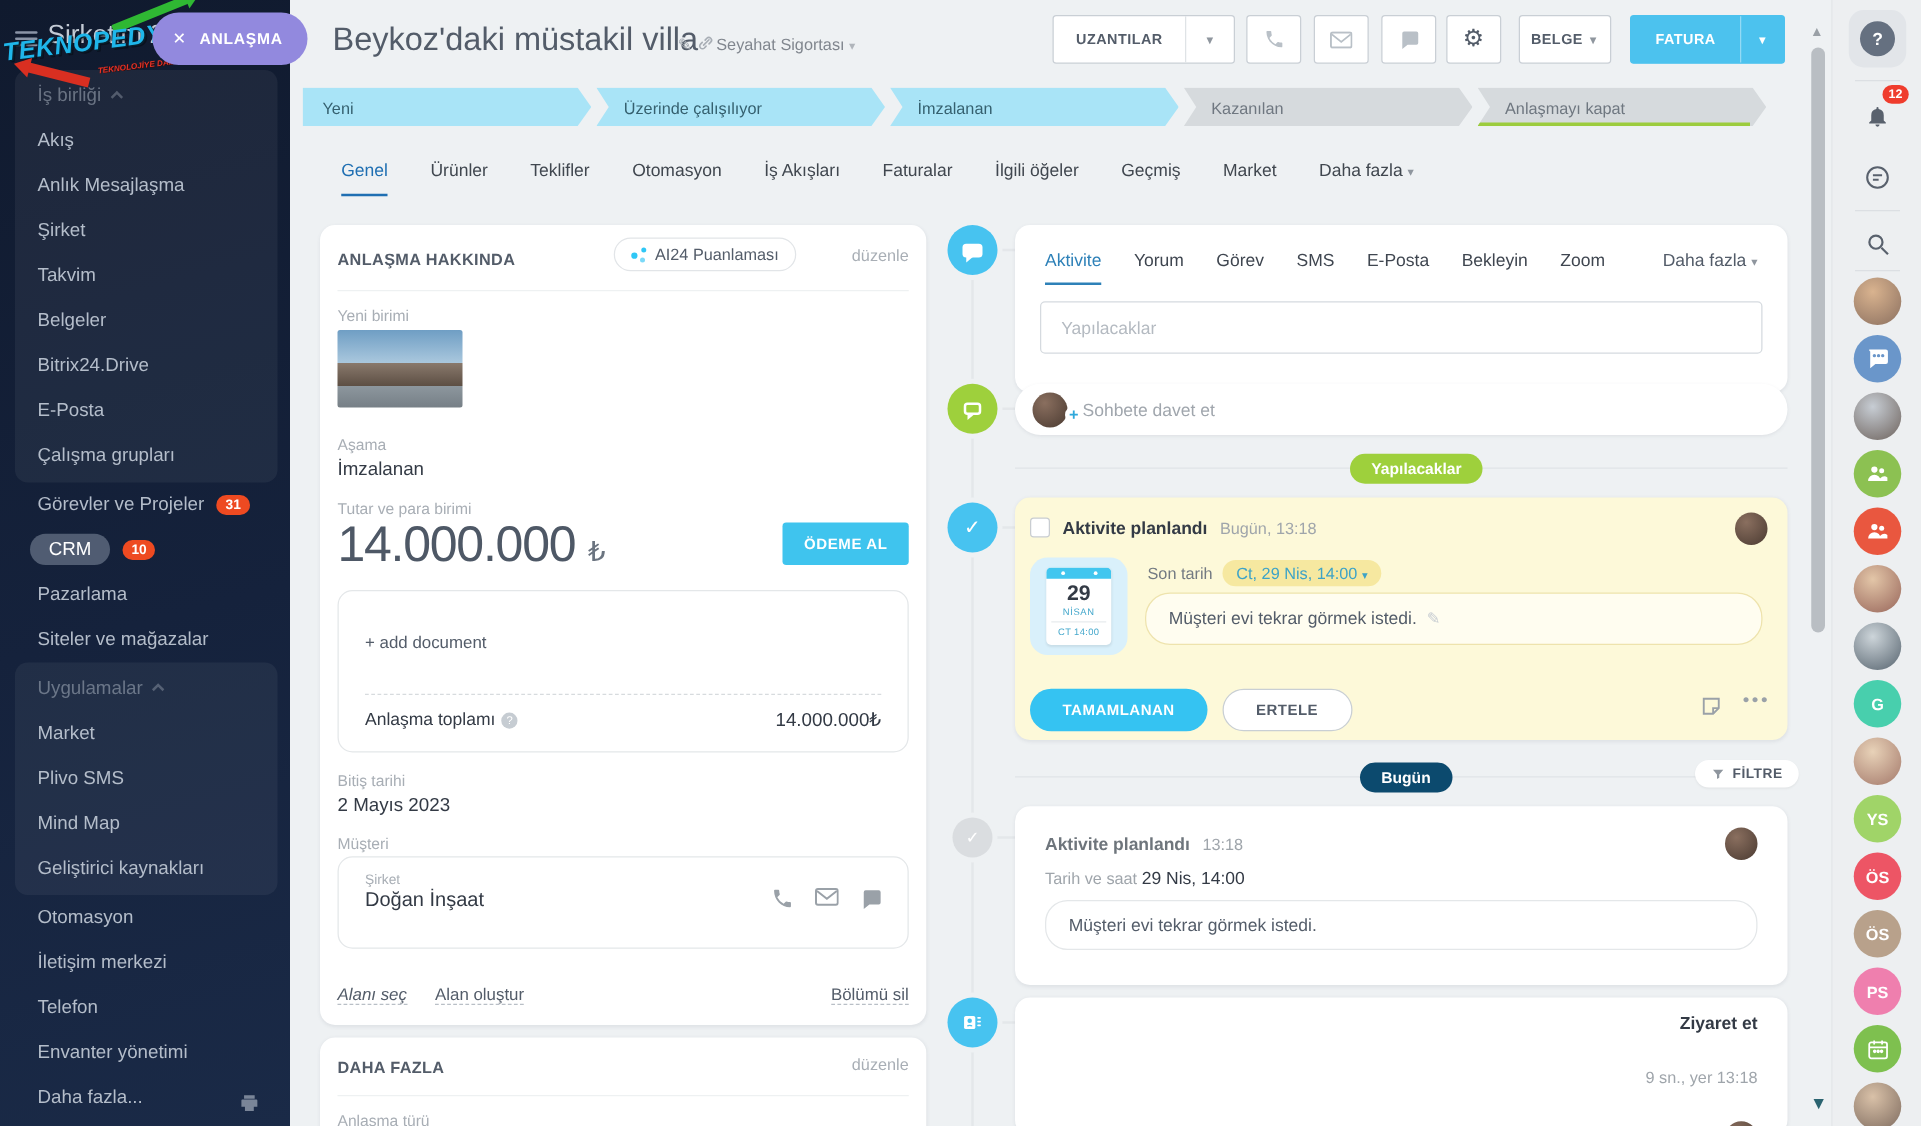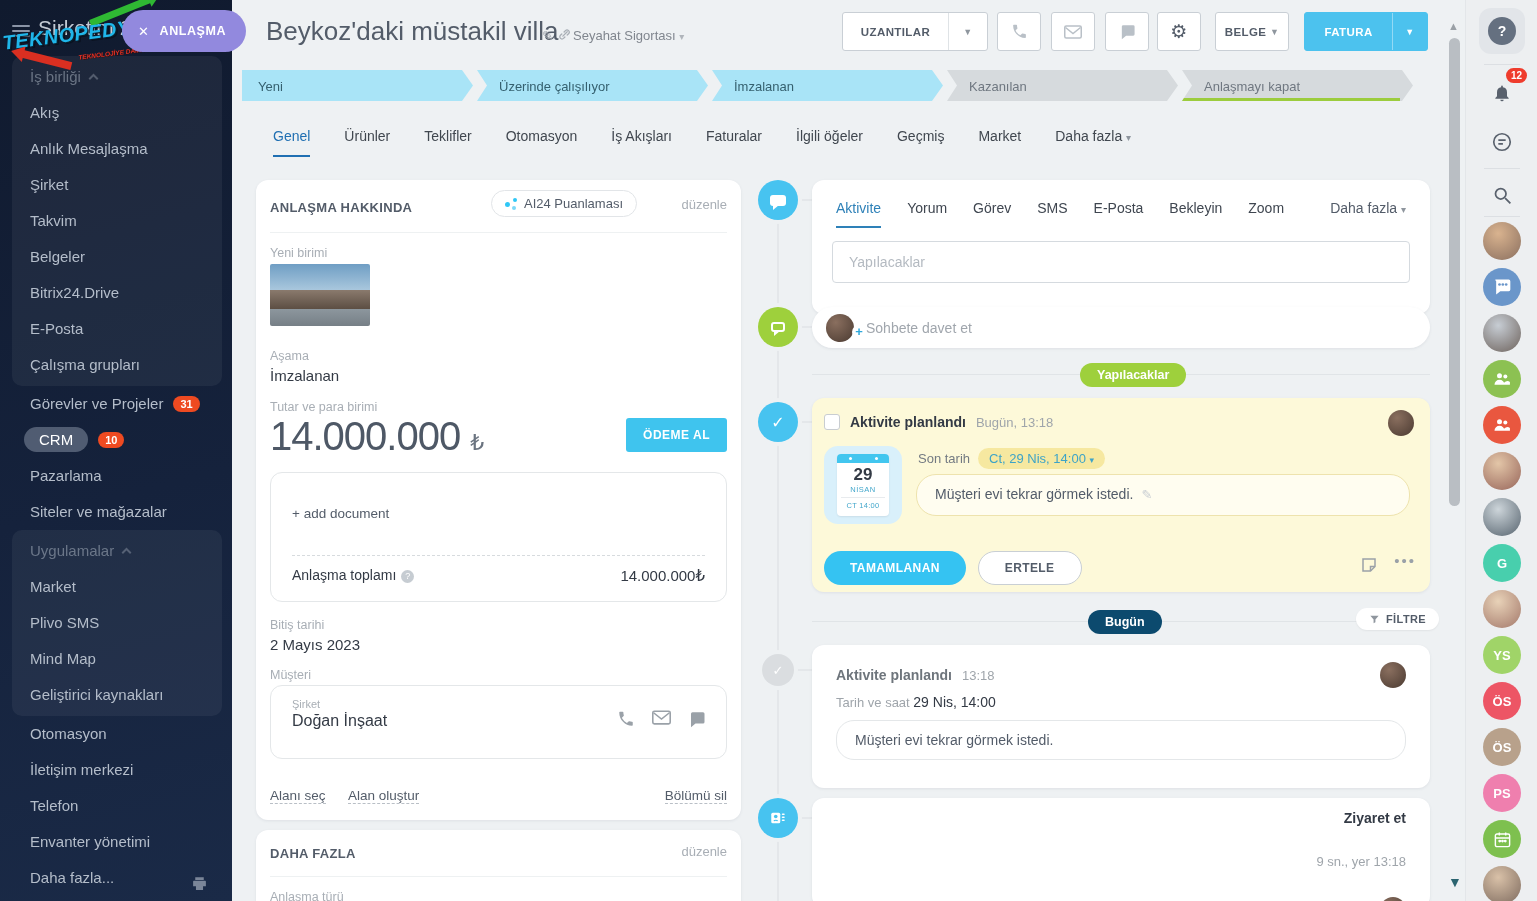--- a/index.html
+++ b/index.html
@@ -389,21 +389,21 @@
         <svg width="19" height="15" viewBox="0 0 24 18">
             <rect x="1" y="1" width="22" height="16" rx="2" fill="none" stroke="#9aa1a8" stroke-width="2"></rect>
             <path d="M2 3l10 8L22 3" fill="none" stroke="#9aa1a8" stroke-width="2"></path>
           </svg>
         <svg width="18" height="18" viewBox="0 0 24 24" fill="#9aa1a8">
             <path d="M4 3h16a2 2 0 0 1 2 2v11a2 2 0 0 1-2 2H10l-6 5V5a2 2 0 0 1 2-2z"></path>
           </svg>
       </div>
     </div>
 
-    <div style="position:absolute; left:14px; top:608px;" class="dash-link">Alanı seç</div>
+    <div style="position:absolute; left:14px; top:608px;font-style:italic;" class="dash-link">Alanı seç</div>
     <div style="position:absolute; left:92px; top:608px;" class="dash-link">Alan oluştur</div>
     <div style="position:absolute; right:14px; top:608px;" class="dash-link">Bölümü sil</div>
   </div>
 
   <div class="card" style="left:256px; top:830px; width:485px; height:110px; padding:10px 14px;">
     <div style="position:absolute; left:14px; top:16px;" class="sec-title">DAHA FAZLA</div>
     <div style="position:absolute; right:14px; top:14px;" class="edit-link">düzenle</div>
     <div style="position:absolute; left:14px; right:14px; top:46px; height:1px; background:#eef1f2;"></div>
     <div style="position:absolute; left:14px; top:60px;" class="lbl">Anlaşma türü</div>
   </div>

